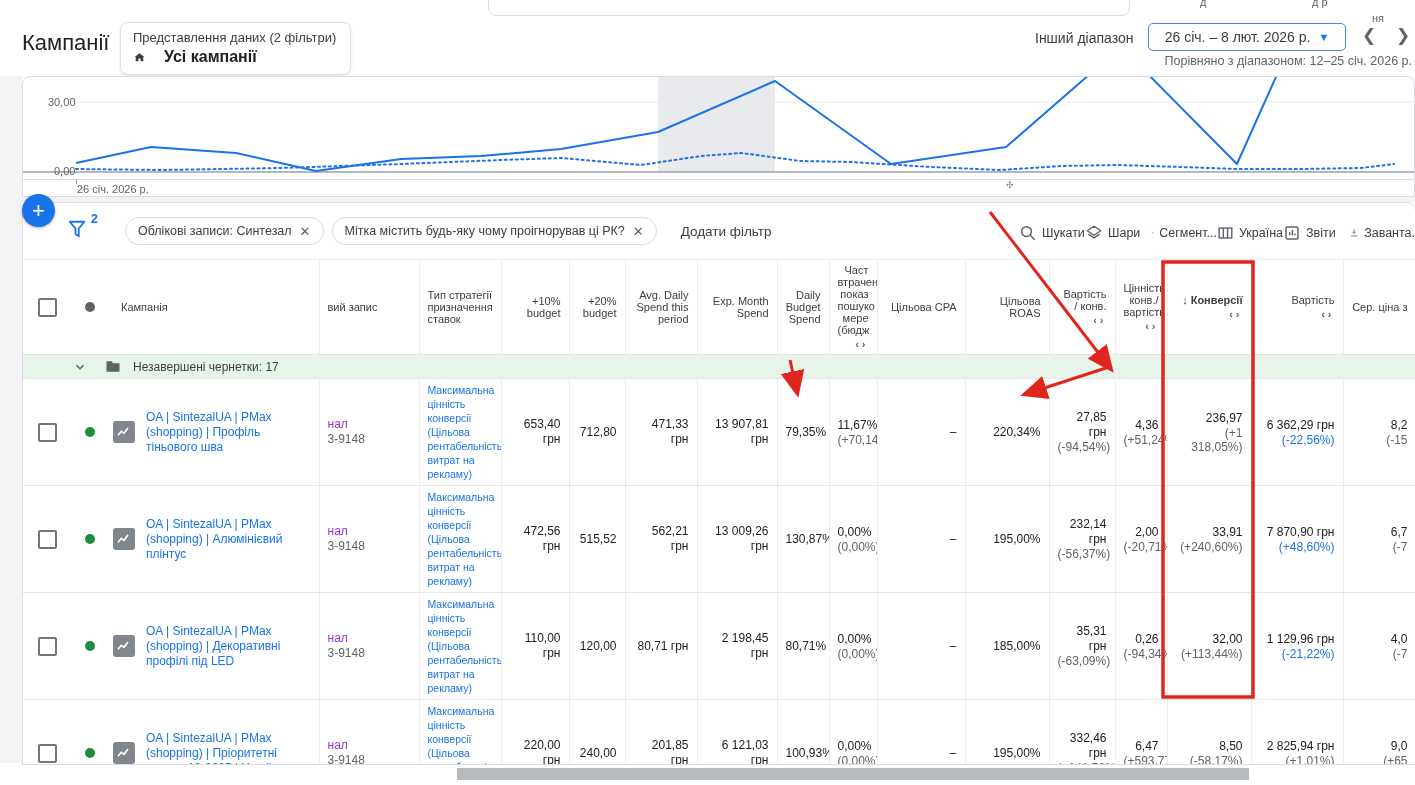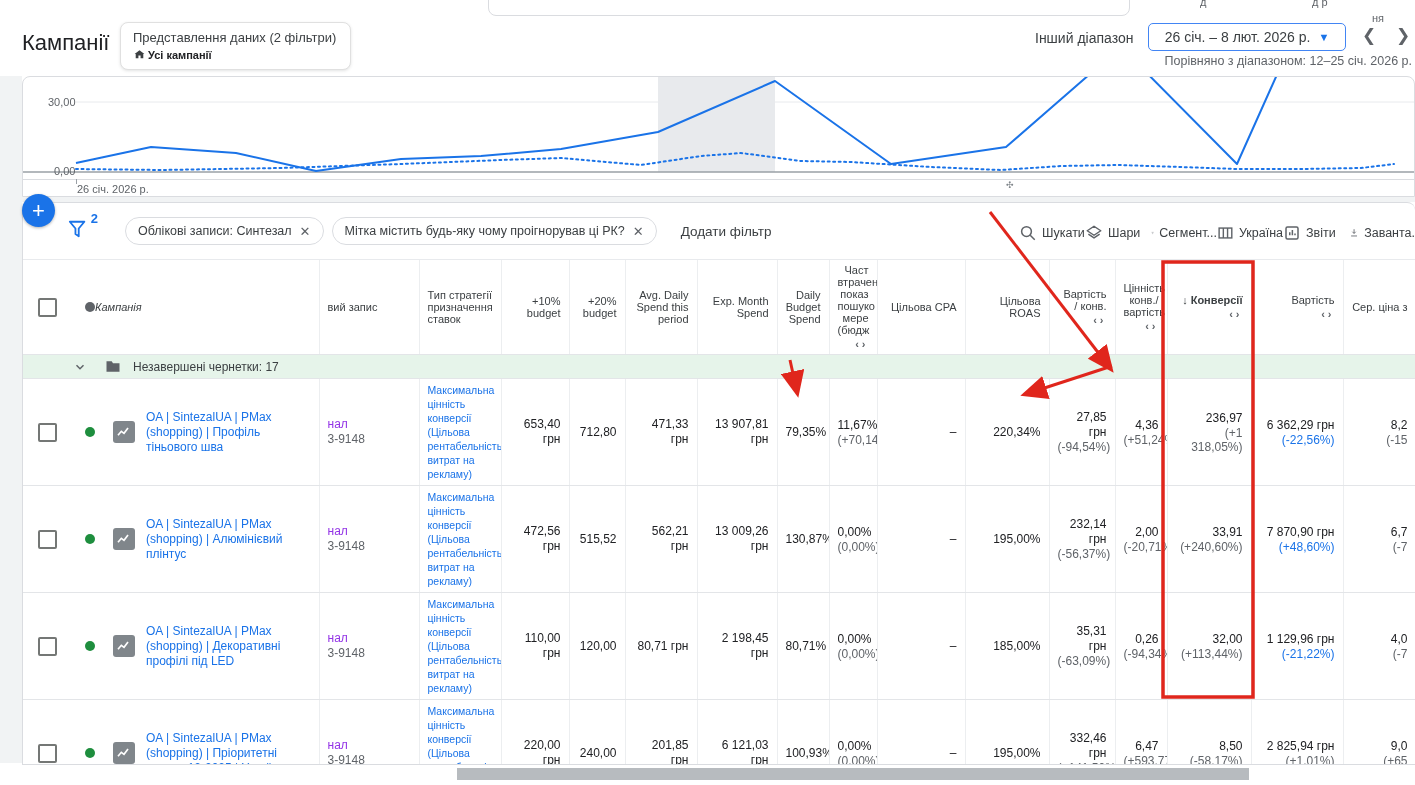--- a/index.html
+++ b/index.html
@@ -9,21 +9,21 @@
     color:#3c4043;-webkit-font-smoothing:antialiased;
   }
   
   .top-cut-box{position:absolute;left:488px;top:-12px;width:640px;height:26px;
     border:1px solid #dadce0;border-radius:8px;background:#fff;}
   .frag{position:absolute;font-size:11px;color:#5f6368;}
   .page-title{position:absolute;left:22px;top:30px;font-size:22px;color:#202124;}
   .dataview-card{position:absolute;left:120px;top:22px;min-width:200px;padding:7px 14px 8px 12px;
     background:#fff;border:1px solid #e0e0e0;border-radius:8px;box-shadow:0 1px 3px rgba(60,64,67,.15);}
   .dataview-line1{font-size:13px;color:#3c4043;}
-  .dataview-line2{font-size:11px;color:#202124;font-weight:bold;display:flex;align-items:center;gap:2px;margin-top:3px;}
+  .dataview-line2{font-size:16px;color:#202124;font-weight:bold;display:flex;align-items:center;gap:18px;margin-top:3px;}
   .range-label{position:absolute;left:1035px;top:30px;font-size:14px;color:#3c4043;}
   .range-box{position:absolute;left:1148px;top:23px;width:196px;height:26px;border:1px solid #4285f4;
     border-radius:5px;display:flex;align-items:center;justify-content:center;gap:8px;font-size:14px;color:#3c4043;background:#fff;cursor:pointer;}
   .range-caret{color:#1a73e8;font-size:11px;}
   .nav-chev{position:absolute;top:25px;font-size:17px;color:#5f6368;cursor:pointer;}
   .compare-text{position:absolute;right:3px;top:54px;font-size:12.5px;color:#5f6368;}
   
   .left-strip{position:absolute;left:0;top:76px;width:22px;height:687px;background:#f1f3f4;}
   .card-gap{position:absolute;left:22px;top:196px;width:1393px;height:6px;background:#f1f3f4;}
   .chart-card{position:absolute;left:22px;top:76px;width:1391px;height:119px;background:#fff;
@@ -62,21 +62,21 @@
   tr.drafts{height:24px;background:#e6f4ea;}
   tr.data{height:86px;}
   .v{line-height:15px;}
   .s{line-height:14px;color:#5f6368;}
   .s.blue{color:#1a73e8;}
   .camp-flex{display:flex;align-items:center;}
   .cb{width:15px;height:15px;border:2px solid #747775;border-radius:2px;background:#fff;
      flex:none;cursor:pointer;margin-left:7px;}
   .hdr-dot{width:10px;height:10px;border-radius:50%;background:#5f6368;flex:none;margin-left:28px;}
   .row-dot{width:10px;height:10px;border-radius:50%;background:#1e8e3e;flex:none;margin-left:28px;}
-  .camp-name{color:#3c4043;font-style:italic;}
+  .camp-name{margin-left:26px;color:#3c4043;}
   .type-ico{width:22px;height:22px;border-radius:3px;background:#80868b;flex:none;margin-left:18px;
     display:flex;align-items:center;justify-content:center;}
   .row-name{margin-left:11px;color:#1a73e8;line-height:15px;cursor:pointer;}
   .acc1{color:#9334e6;line-height:15px;}
   .acc2{color:#5f6368;line-height:15px;}
   .strategy{color:#1a73e8;font-size:10.5px;line-height:11.5px;}
   .lost-hdr{line-height:12px;}
   .cmp{color:#5f6368;font-size:11px;font-weight:bold;letter-spacing:3px;margin-top:2px;}
   .sort-hdr{font-weight:bold;color:#3c4043;}
   .chev{color:#5f6368;flex:none;cursor:pointer;}

